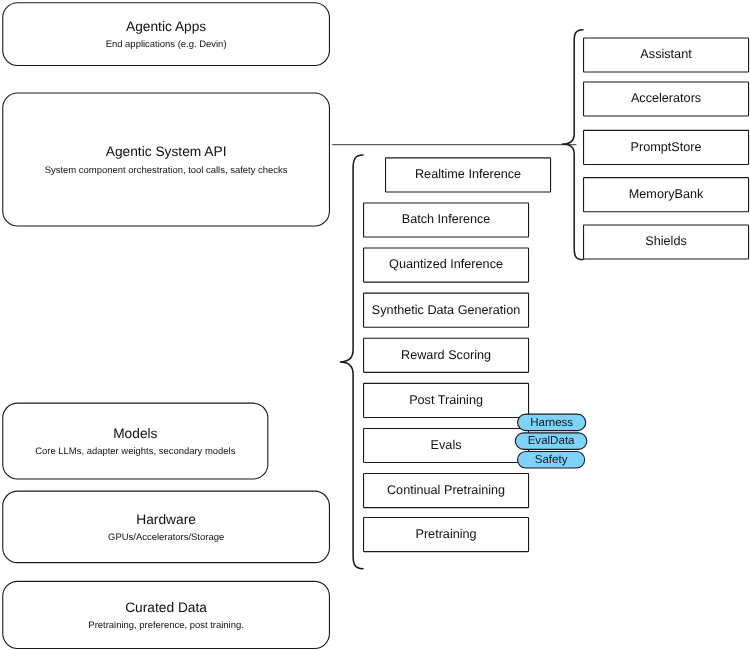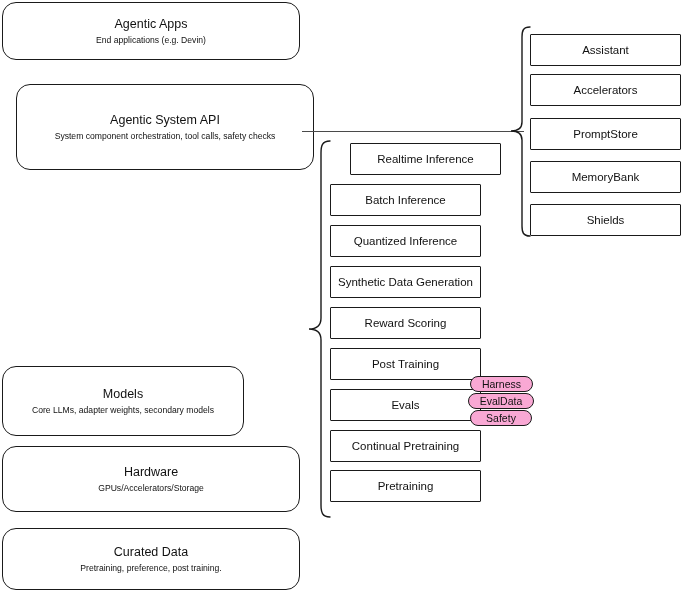--- a/index.html
+++ b/index.html
@@ -61,21 +61,21 @@
     line-height: 14px;
     color: #111111;
   }
 
   
   .pill {
     position: absolute;
     box-sizing: border-box;
     border: 1.4px solid #1a1a1a;
     border-radius: 999px;
-    background: #f9a8d4;
+    background: #7dd3fc;
     display: flex;
     align-items: center;
     justify-content: center;
     font-size: 10.5px;
     line-height: 12px;
     color: #111111;
     white-space: nowrap;
   }
 
   
@@ -94,21 +94,21 @@
 </head>
 <body>
 
 <div id="canvas">
 
   <div class="box stage-box" style="left:2px; top:2px; width:298px; height:58px;">
     <div class="stage-title">Agentic Apps</div>
     <div class="stage-sub">End applications (e.g. Devin)</div>
   </div>
 
-  <div class="box stage-box" style="left:16px; top:84px; width:298px; height:86px;">
+  <div class="box stage-box" style="left:2px; top:84px; width:298px; height:122px;">
     <div class="stage-title">Agentic System API</div>
     <div class="stage-sub">System component orchestration, tool calls, safety checks</div>
   </div>
 
 
   <div class="box stage-box" style="left:2px; top:366px; width:242px; height:70px;">
     <div class="stage-title">Models</div>
     <div class="stage-sub">Core LLMs, adapter weights, secondary models</div>
   </div>
 

